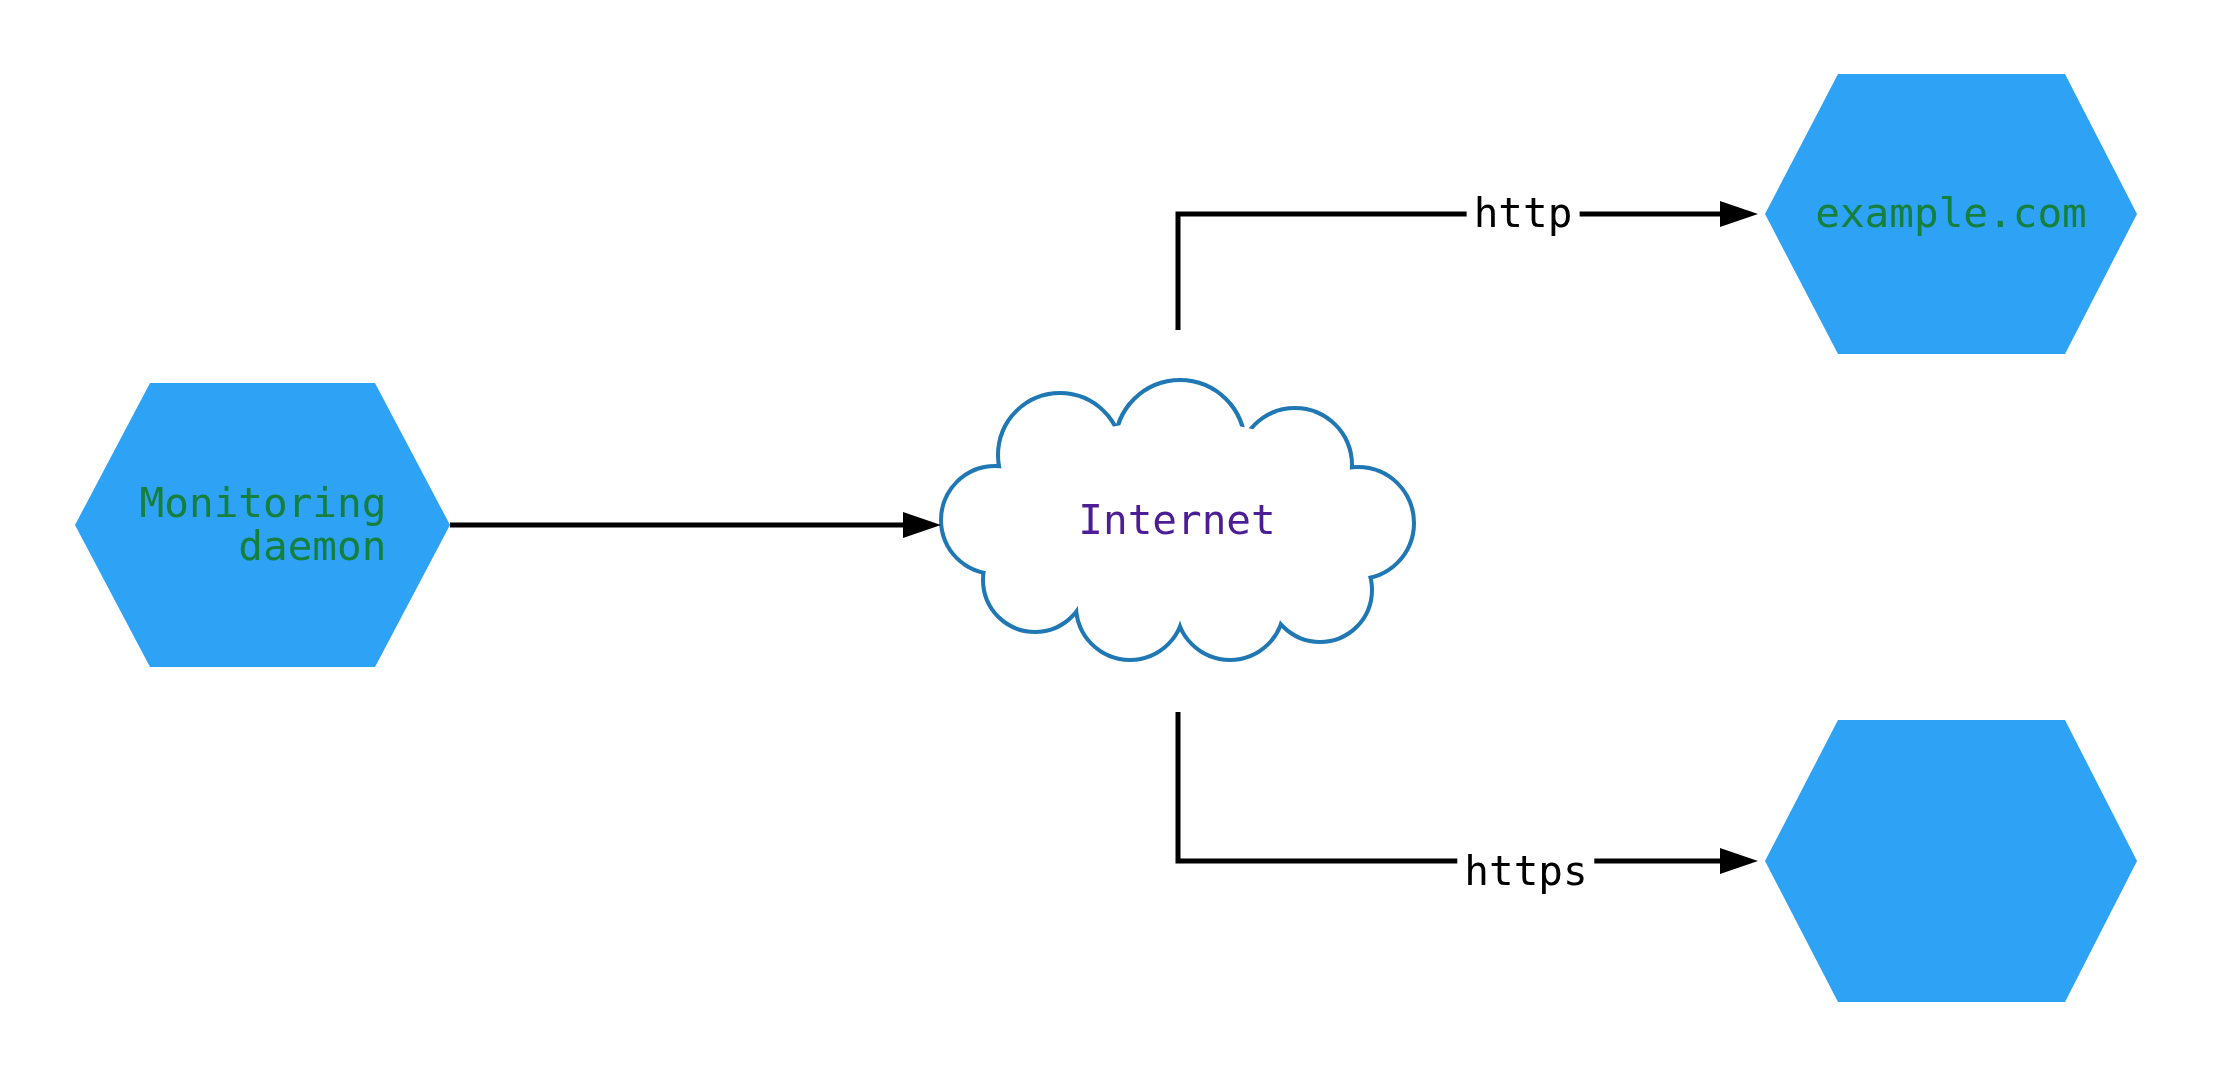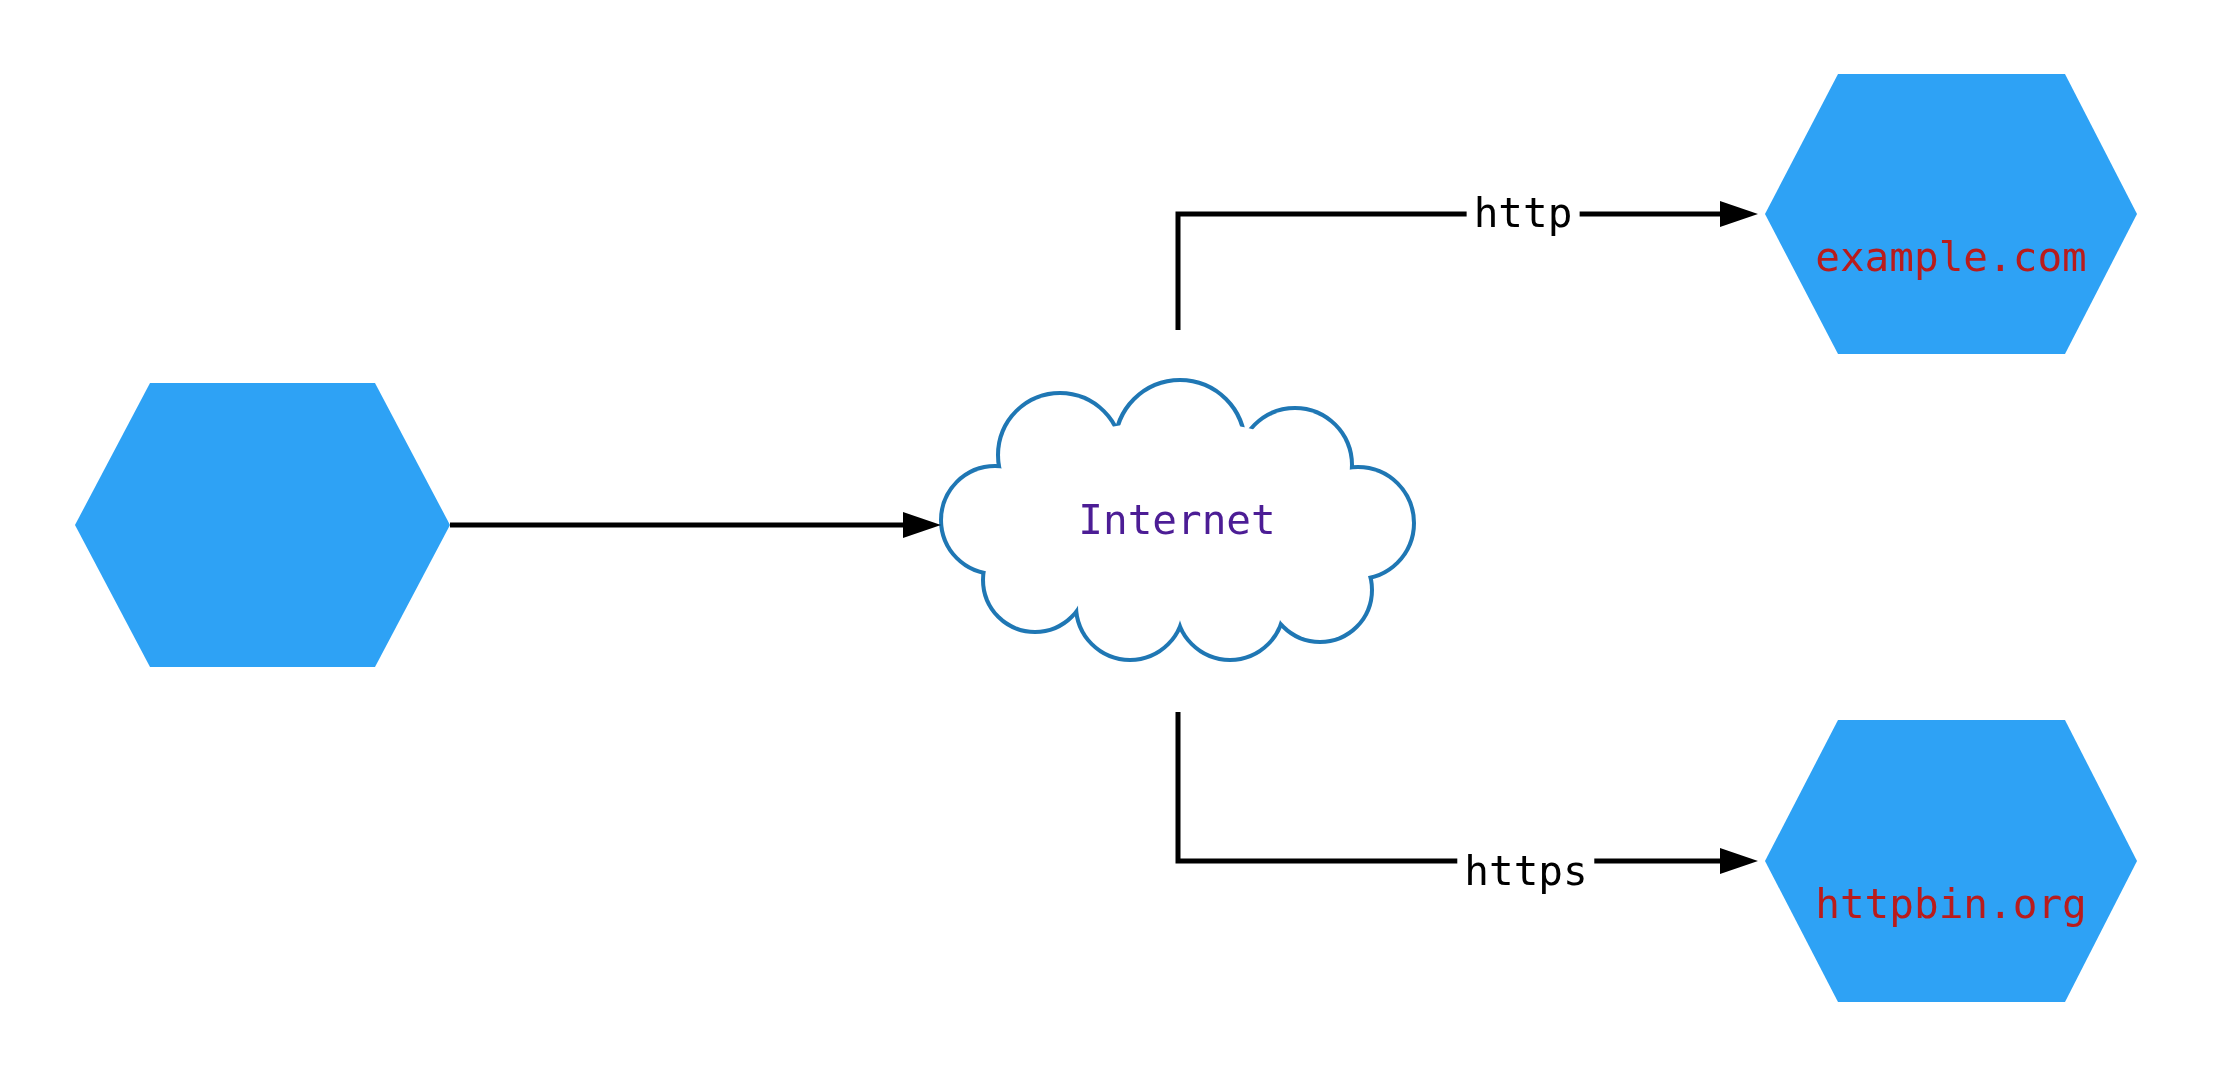--- a/index.html
+++ b/index.html
@@ -43,25 +43,24 @@
     stroke: none;
   }
   .label {
     position: absolute;
     transform: translate(-50%, -50%);
     font-size: 41px;
     white-space: pre;
     text-align: center;
   }
   .node-label {
-    color: #b91c1c;
+    color: #15803d;
     text-align: right;
     white-space: pre-line;
     line-height: 1.06;
-    margin-top: 44px;
   }
   .cloud-label {
     color: #4c1d95;
   }
   .edge-label {
     color: #000000;
     background: #FFFFFF;
     padding: 0 7px;
     line-height: 1.1;
   }
@@ -114,25 +113,26 @@
       <path class="edge-path" d="M 1178 330 L 1178 214 L 1722 214"></path>
       <polygon class="arrowhead" points="1758,214 1720,201 1720,227"></polygon>
     </g>
 
     <g>
       <path class="edge-path" d="M 1178 712 L 1178 861 L 1722 861"></path>
       <polygon class="arrowhead" points="1758,861 1720,848 1720,874"></polygon>
     </g>
   </svg>
 
+  <div class="label node-label" style="left:263px; top:525px;">Monitoring
+daemon</div>
 
   <div class="label cloud-label" style="left:1177px; top:520px;">Internet</div>
 
   <div class="label node-label" style="left:1951px; top:214px;">example.com</div>
 
-  <div class="label node-label" style="left:1951px; top:861px;">httpbin.org</div>
 
 
   <div class="label edge-label" style="left:1523px; top:214px;">http</div>
 
   <div class="label edge-label" style="left:1526px; top:861px;margin-top:11px;">https</div>
 
 </div>
 
 </body></html>

